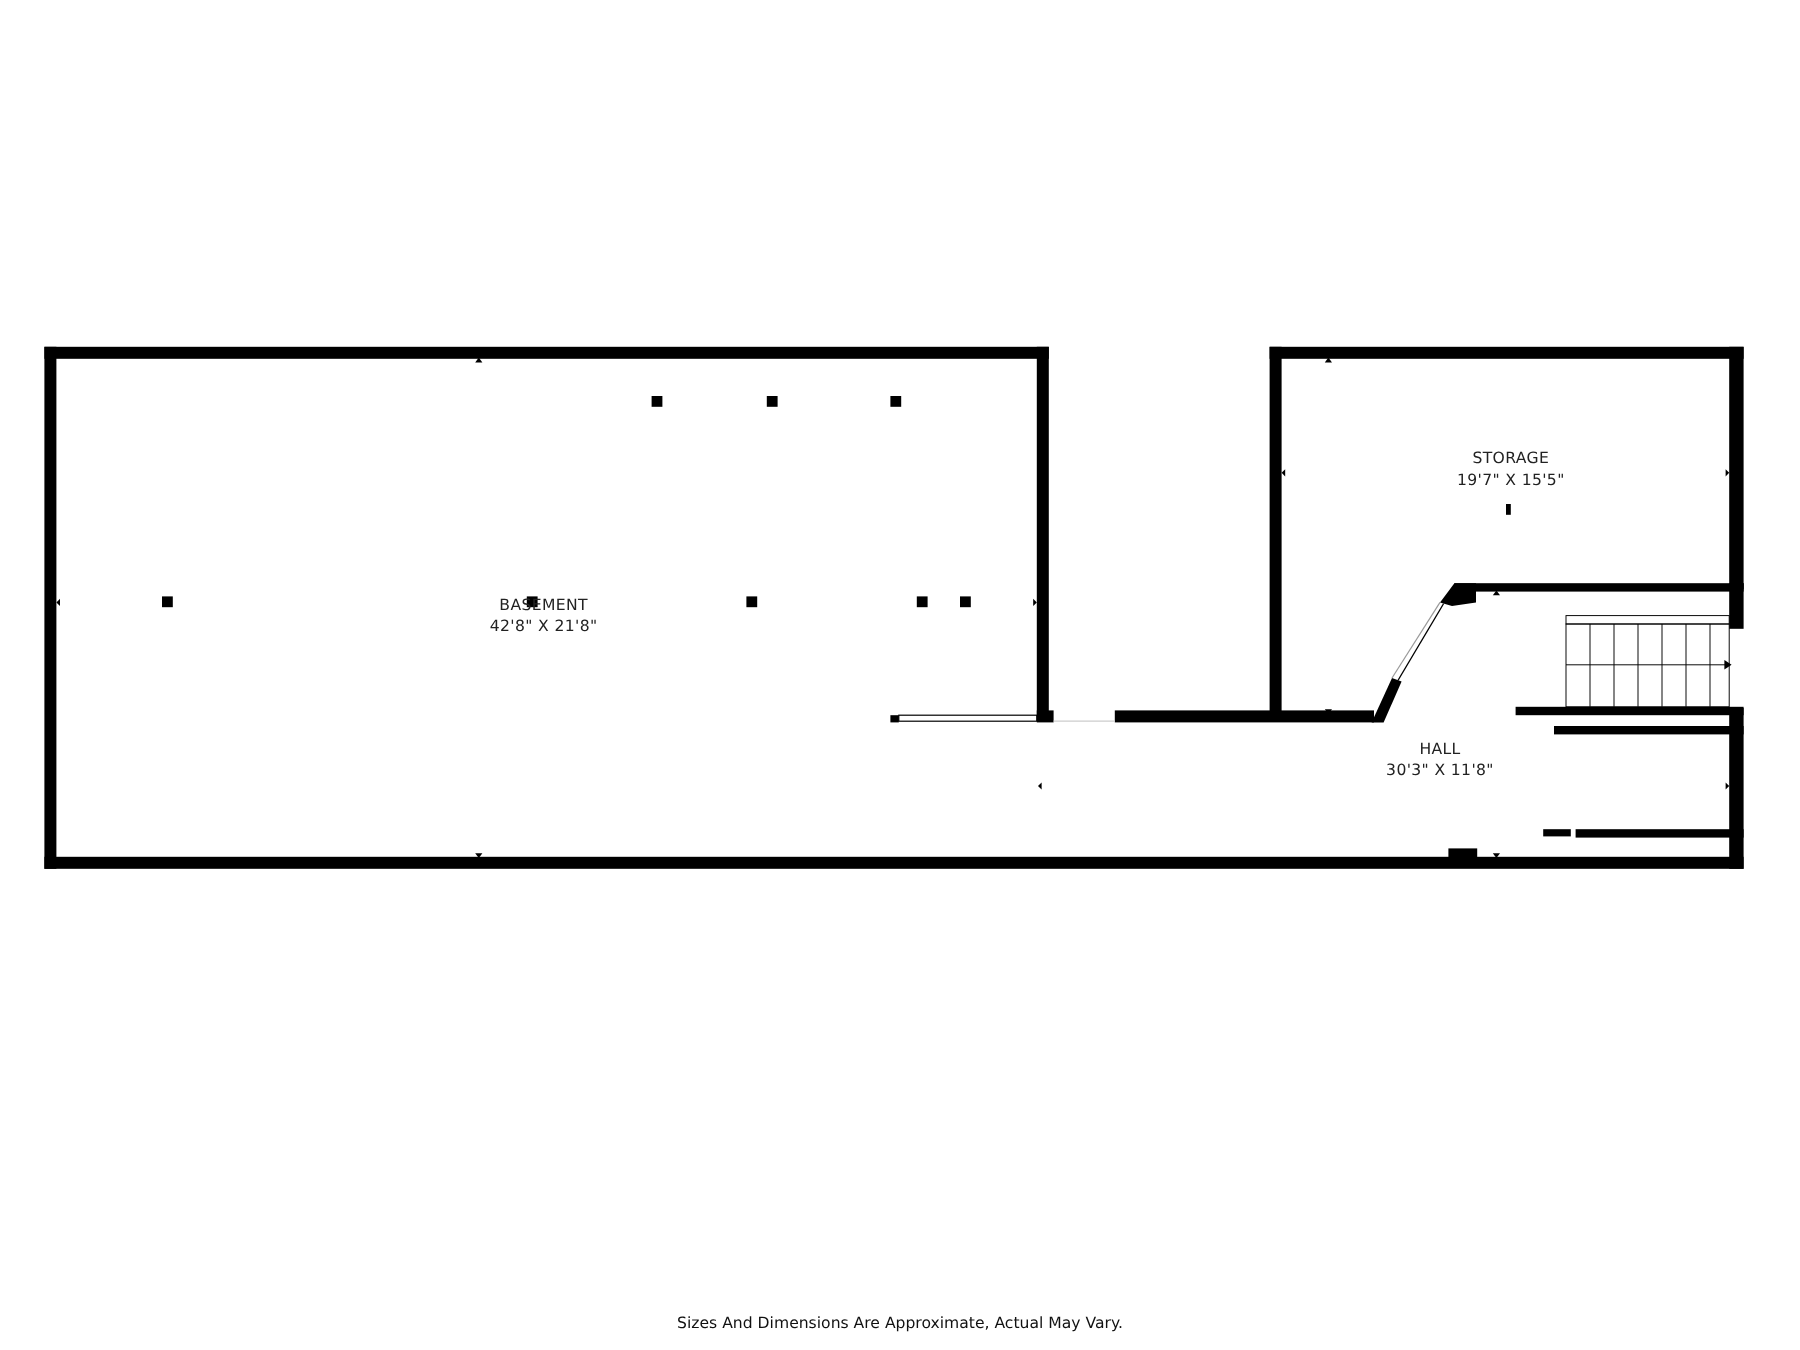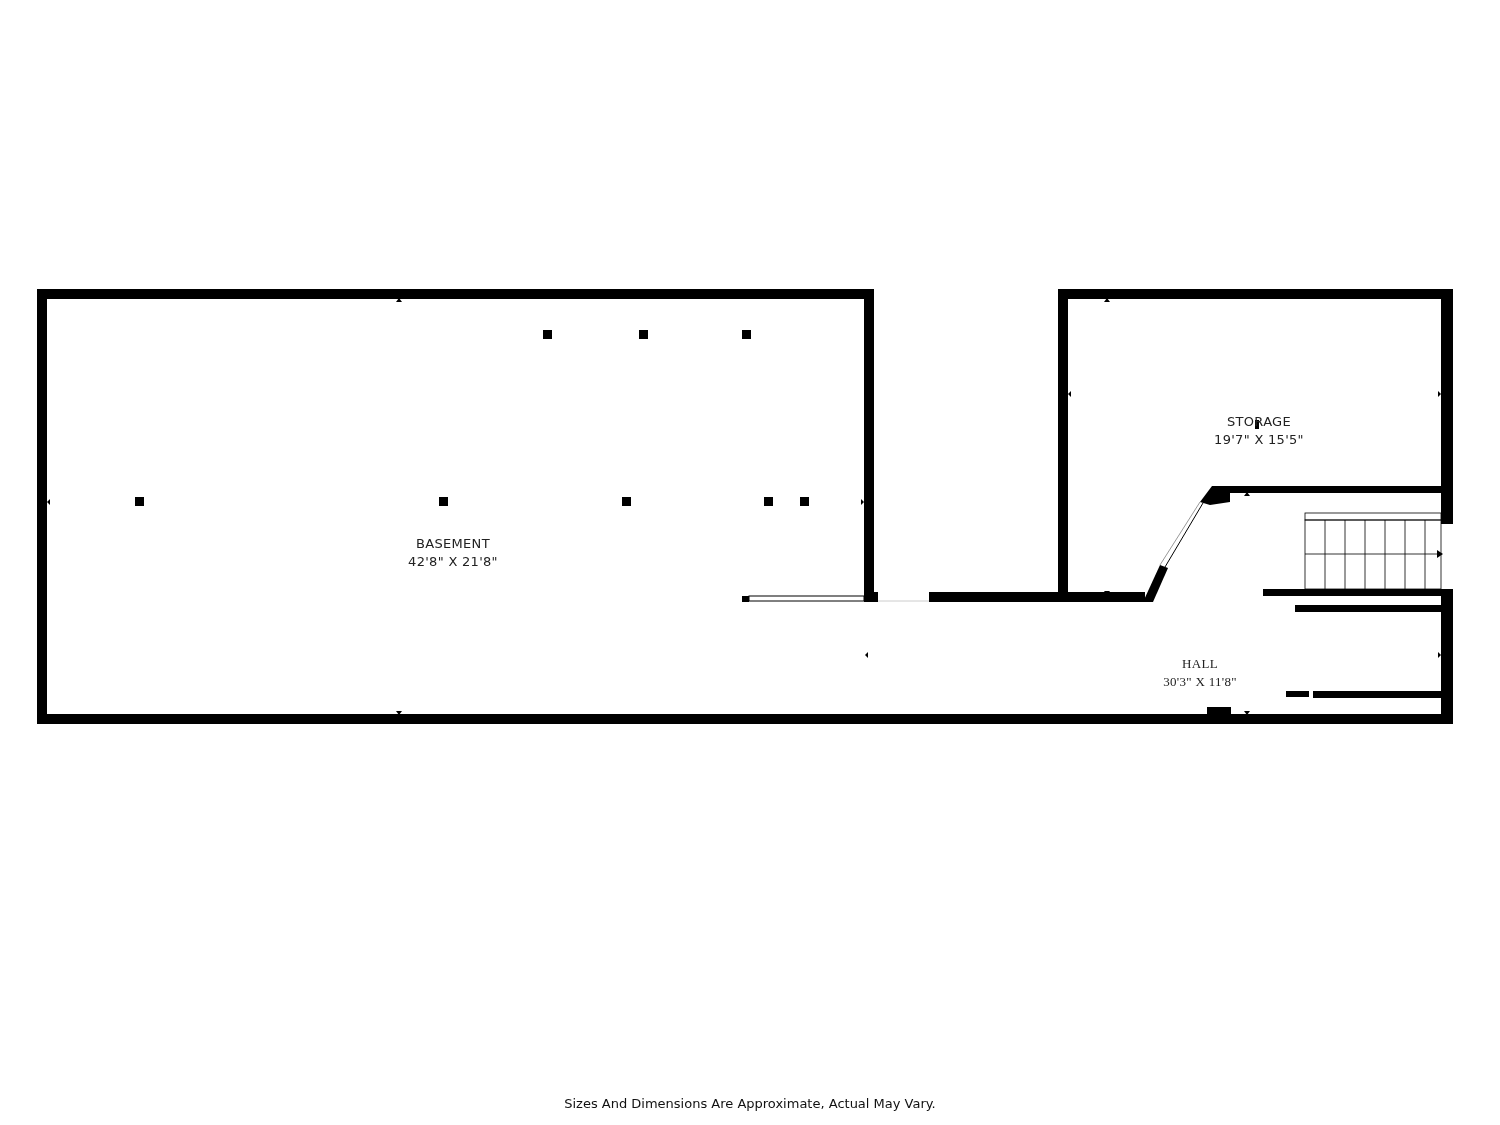--- a/index.html
+++ b/index.html
@@ -1,19 +1,19 @@
 <!DOCTYPE html>
 <html><head>
 <meta charset="utf-8">
 <style>
   html, body { margin:0; padding:0; background:#ffffff; }
   body { width:1500px; height:1125px; position:relative; overflow:hidden; font-family:"DejaVu Sans", sans-serif; }
   #plan { position:absolute; left:0; top:0; }
   .room-label { position:absolute; text-align:center; color:#222; font-size:13px; line-height:18px; letter-spacing:0.3px; transform:translateX(-50%); white-space:nowrap; }
-  .room-name { display:block;margin-top:39px; }
+  .room-name { display:block; }
   .room-dims { display:block; }
   #disclaimer { position:absolute; left:0; width:1500px; top:1096px; text-align:center; font-size:13px; color:#111; font-family:"DejaVu Sans", sans-serif; }
 </style>
 </head>
 <body>
 
 <svg id="plan" width="1500" height="1125" viewBox="0 0 1500 1125" xmlns="http://www.w3.org/2000/svg">
   <g fill="#000">
 
     <rect x="37" y="289" width="837" height="10"></rect>
@@ -94,18 +94,18 @@
 <div class="room-label" style="left:453px; top:496px;">
   <span class="room-name">BASEMENT</span>
   <span class="room-dims">42'8" X 21'8"</span>
 </div>
 
 <div class="room-label" style="left:1259px; top:374px;">
   <span class="room-name">STORAGE</span>
   <span class="room-dims">19'7" X 15'5"</span>
 </div>
 
-<div class="room-label" style="left:1200px; top:616px;font-family:Liberation Serif, serif;">
+<div class="room-label" style="left:1200px; top:616px;">
   <span class="room-name">HALL</span>
   <span class="room-dims">30'3" X 11'8"</span>
 </div>
 
 <div id="disclaimer">Sizes And Dimensions Are Approximate, Actual May Vary.</div>
 
 </body></html>

